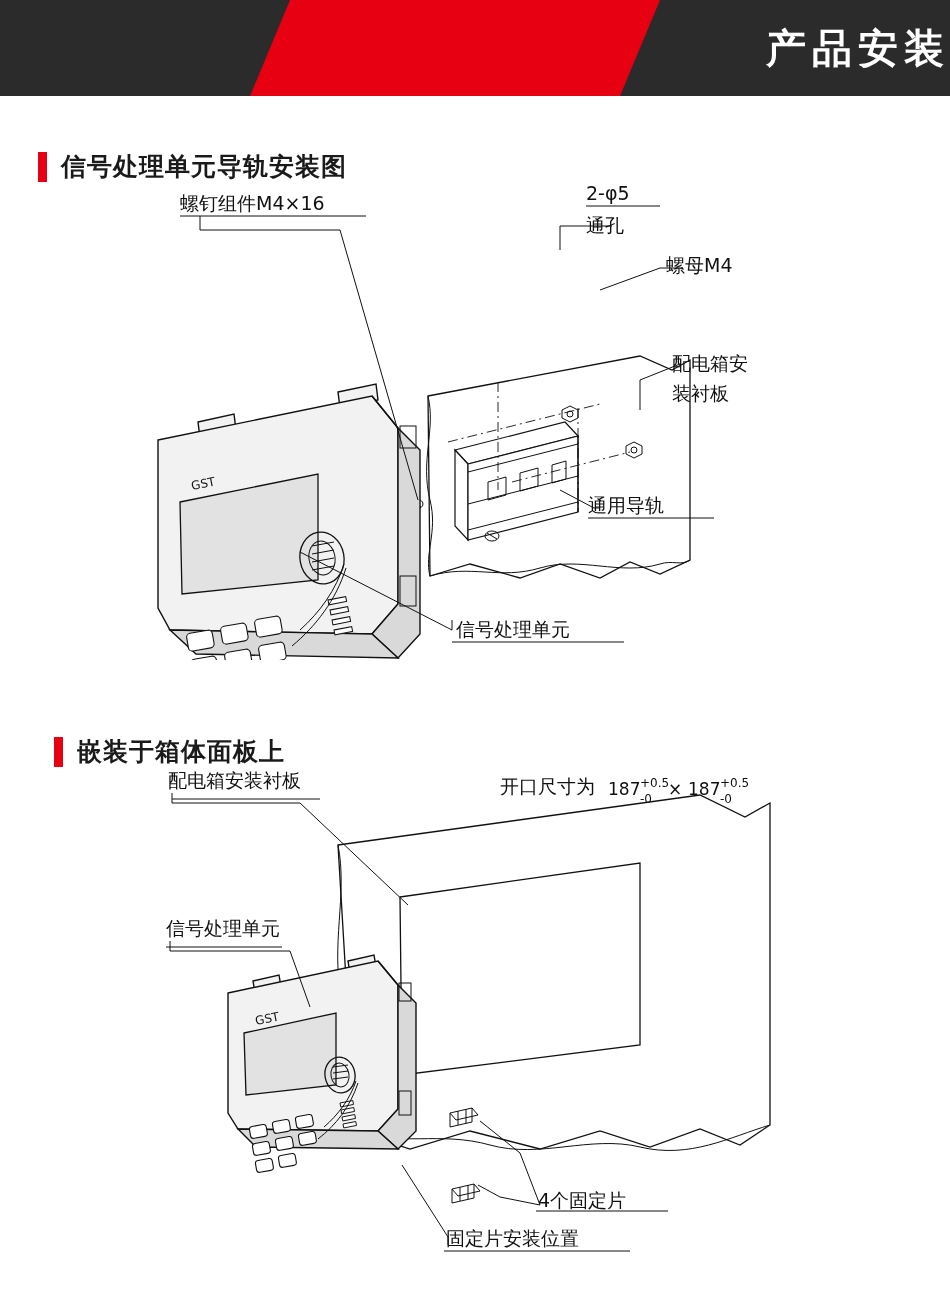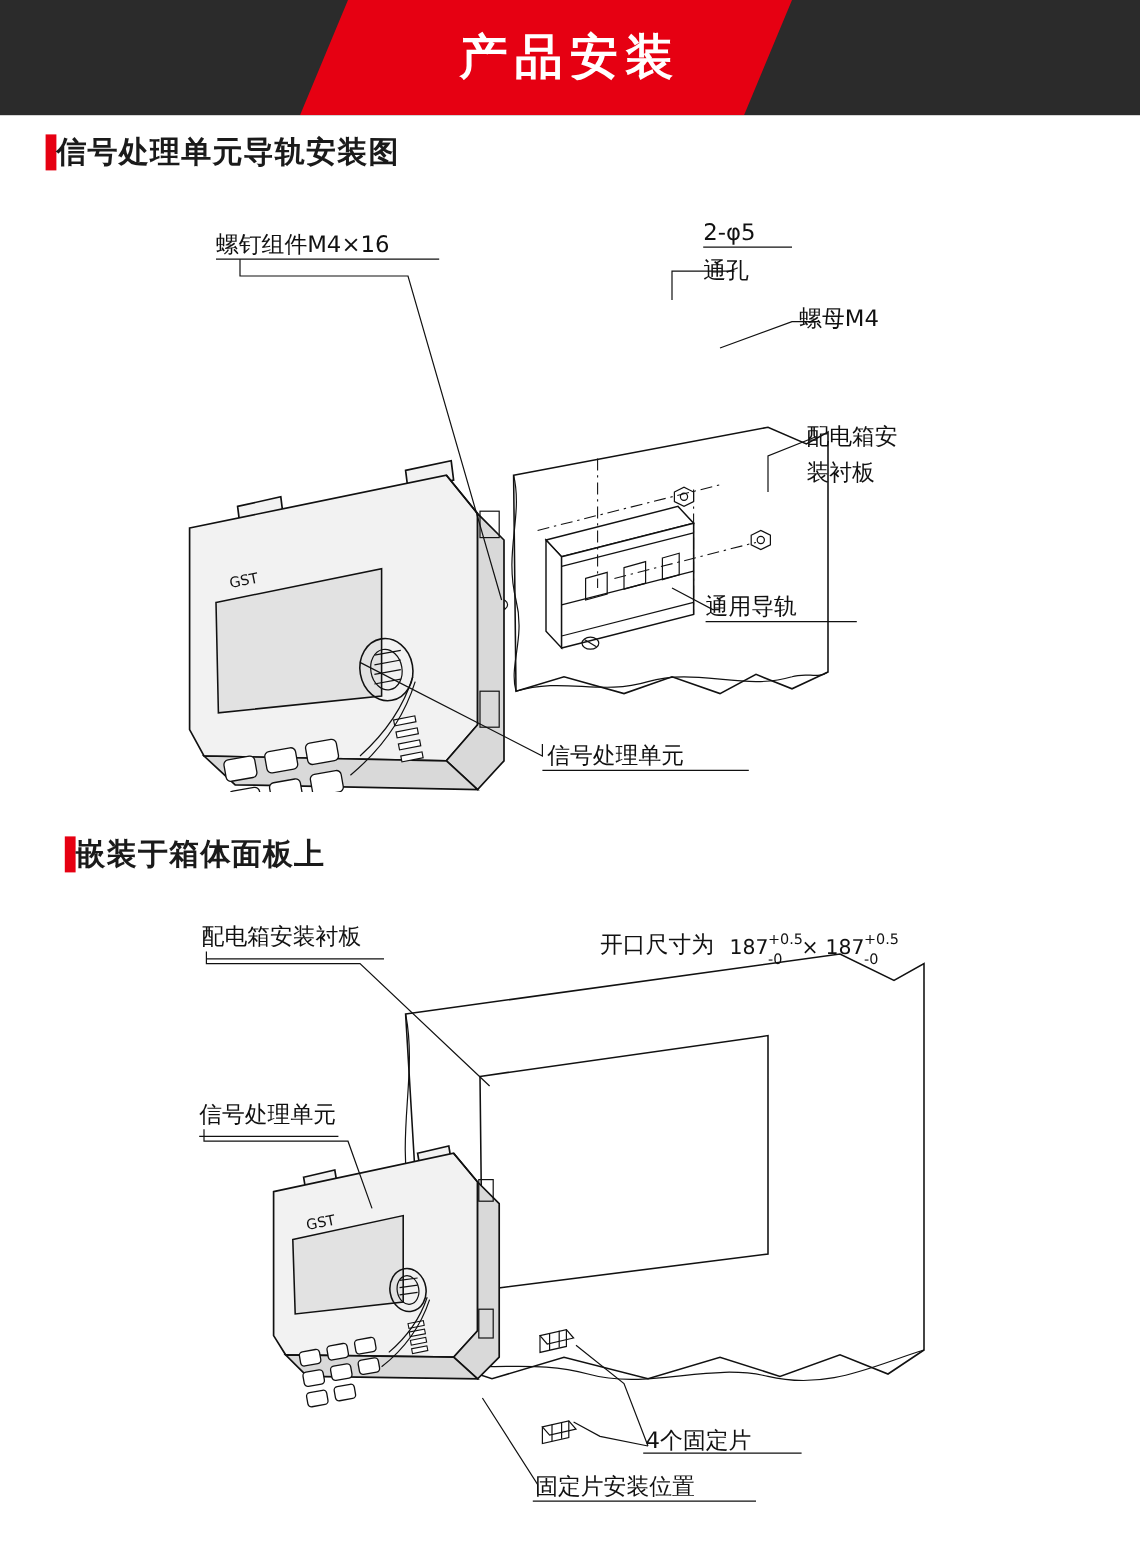--- a/index.html
+++ b/index.html
@@ -33,33 +33,35 @@
     background: #e60012;
     clip-path: polygon(290px 0, 660px 0, 620px 96px, 250px 96px);
   }
   .banner .title {
     position: absolute;
     left: 0;
     top: 0;
     width: 950px;
     height: 96px;
     line-height: 96px;
-    text-align: center;
+    text-align: right;
     color: #ffffff;
     font-size: 40px;
     font-weight: bold;
     letter-spacing: 6px;
     font-family: "DejaVu Sans", "Liberation Sans", sans-serif;
   }
 
   
   .section-heading {
     position: absolute;
     display: flex;
     align-items: center;
+    gap: 14px;
+    margin-top: 40px;
   }
   .section-heading .bar {
     display: inline-block;
     width: 9px;
     height: 30px;
     background: #e60012;
   }
   .section-heading .text {
     font-size: 25px;
     font-weight: bold;

